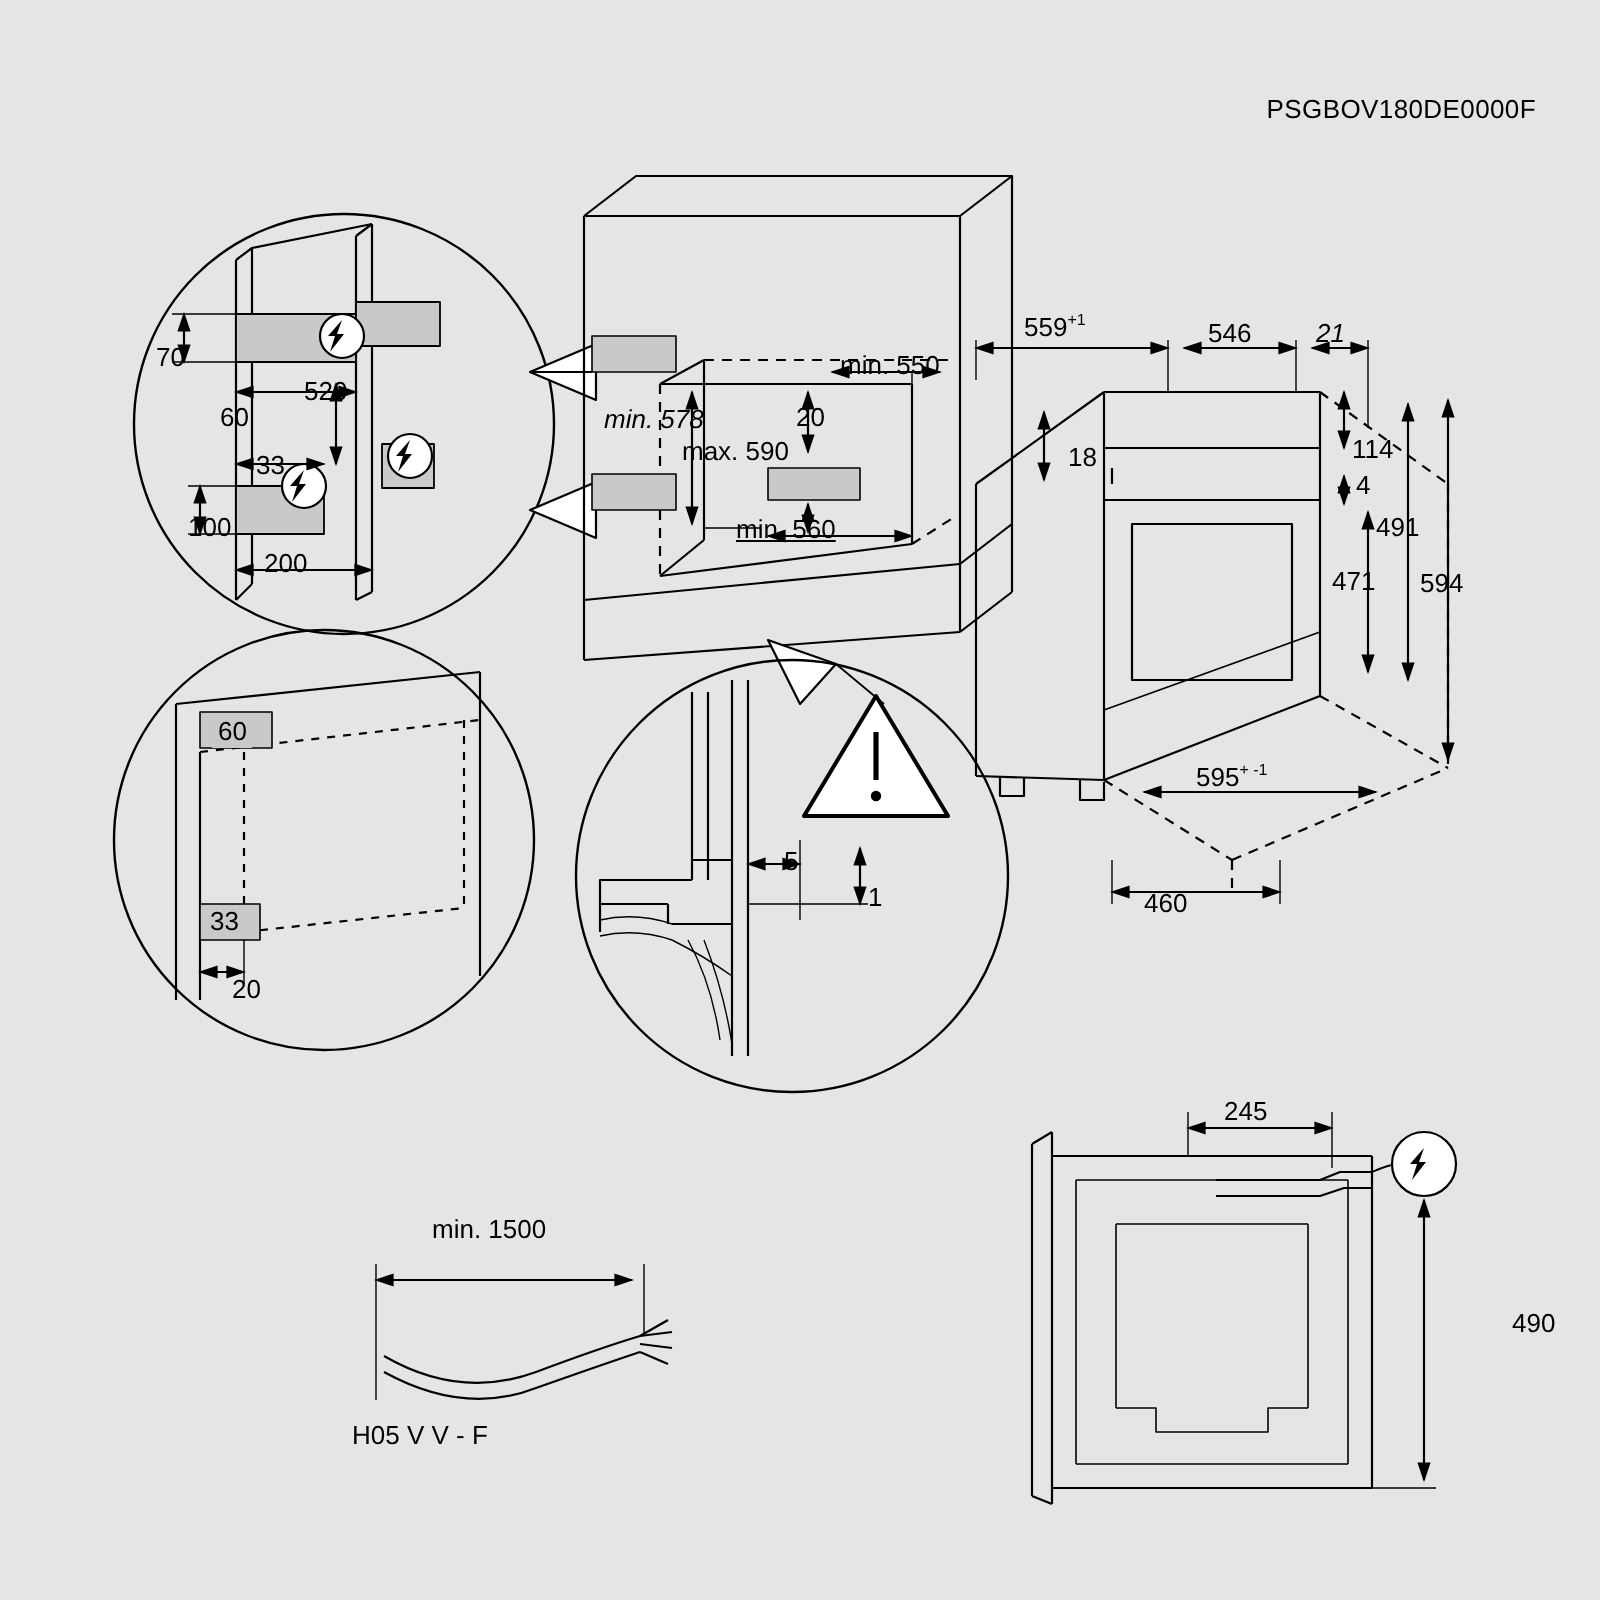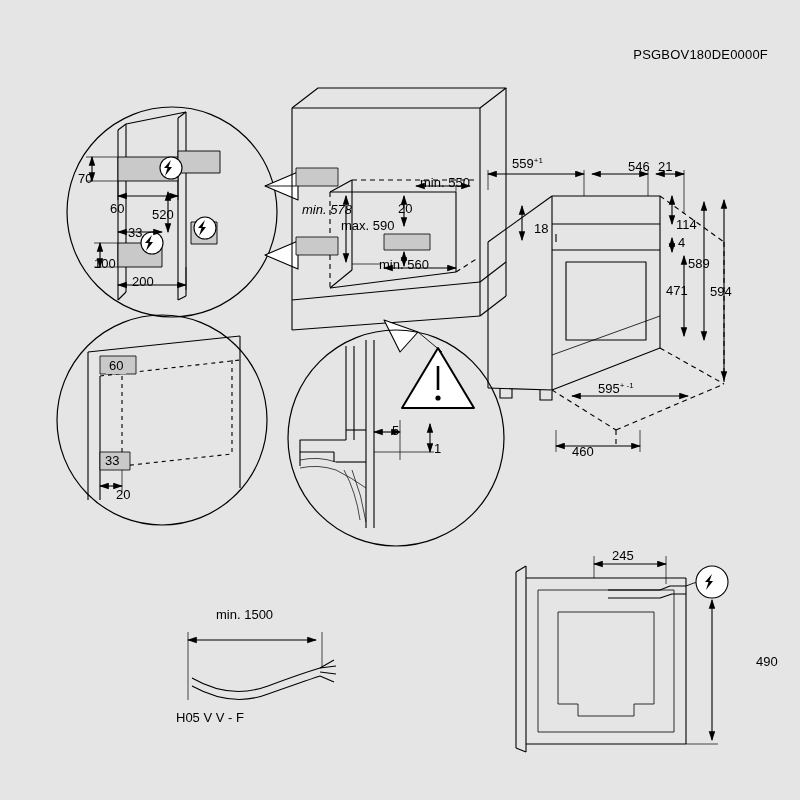--- a/index.html
+++ b/index.html
@@ -323,38 +323,38 @@
           <use href="#bolt"></use>
         </g>
       <g transform="translate(708,574)">
           <use href="#bolt"></use>
         </g>
     </g>
   </svg>
 
   <div class="lbl" style="left:78px;  top:172px;">70</div>
   <div class="lbl" style="left:110px; top:202px;">60</div>
-  <div class="lbl" style="left:152px; top:208px;">520</div>
+  <div class="lbl" style="left:152px; top:189px;">520</div>
   <div class="lbl" style="left:128px; top:226px;">33</div>
   <div class="lbl" style="left:94px;  top:257px;">100</div>
   <div class="lbl" style="left:132px; top:275px;">200</div>
 
   <div class="lbl" style="left:302px; top:203px;font-style:italic;">min. 578</div>
   <div class="lbl" style="left:302px; top:219px;margin-left:39px;">max. 590</div>
   <div class="lbl" style="left:408px; top:176px;margin-left:12px;">min. 550</div>
   <div class="lbl" style="left:398px; top:202px;">20</div>
-  <div class="lbl" style="left:379px; top:258px;">min. 560</div>
+  <div class="lbl" style="left:368px; top:258px;text-decoration:underline;">min. 560</div>
 
   <div class="lbl" style="left:512px; top:157px;"><span>559</span><sup>+1</sup></div>
-  <div class="lbl" style="left:628px; top:160px;">546</div>
-  <div class="lbl" style="left:658px; top:160px;">21</div>
+  <div class="lbl" style="left:604px; top:160px;">546</div>
+  <div class="lbl" style="left:658px; top:160px;font-style:italic;">21</div>
   <div class="lbl" style="left:534px; top:222px;">18</div>
   <div class="lbl" style="left:676px; top:218px;">114</div>
   <div class="lbl" style="left:678px; top:236px;">4</div>
-  <div class="lbl" style="left:688px; top:257px;">589</div>
+  <div class="lbl" style="left:688px; top:257px;">491</div>
   <div class="lbl" style="left:710px; top:285px;">594</div>
   <div class="lbl" style="left:666px; top:284px;">471</div>
   <div class="lbl" style="left:598px; top:382px;"><span>595</span><sup>+ -1</sup></div>
   <div class="lbl" style="left:572px; top:445px;">460</div>
 
   <div class="lbl hl" style="left:106px; top:358px;">60</div>
   <div class="lbl hl" style="left:102px; top:453px;">33</div>
   <div class="lbl" style="left:116px; top:488px;">20</div>
 
   <div class="lbl" style="left:392px; top:424px;">5</div>

